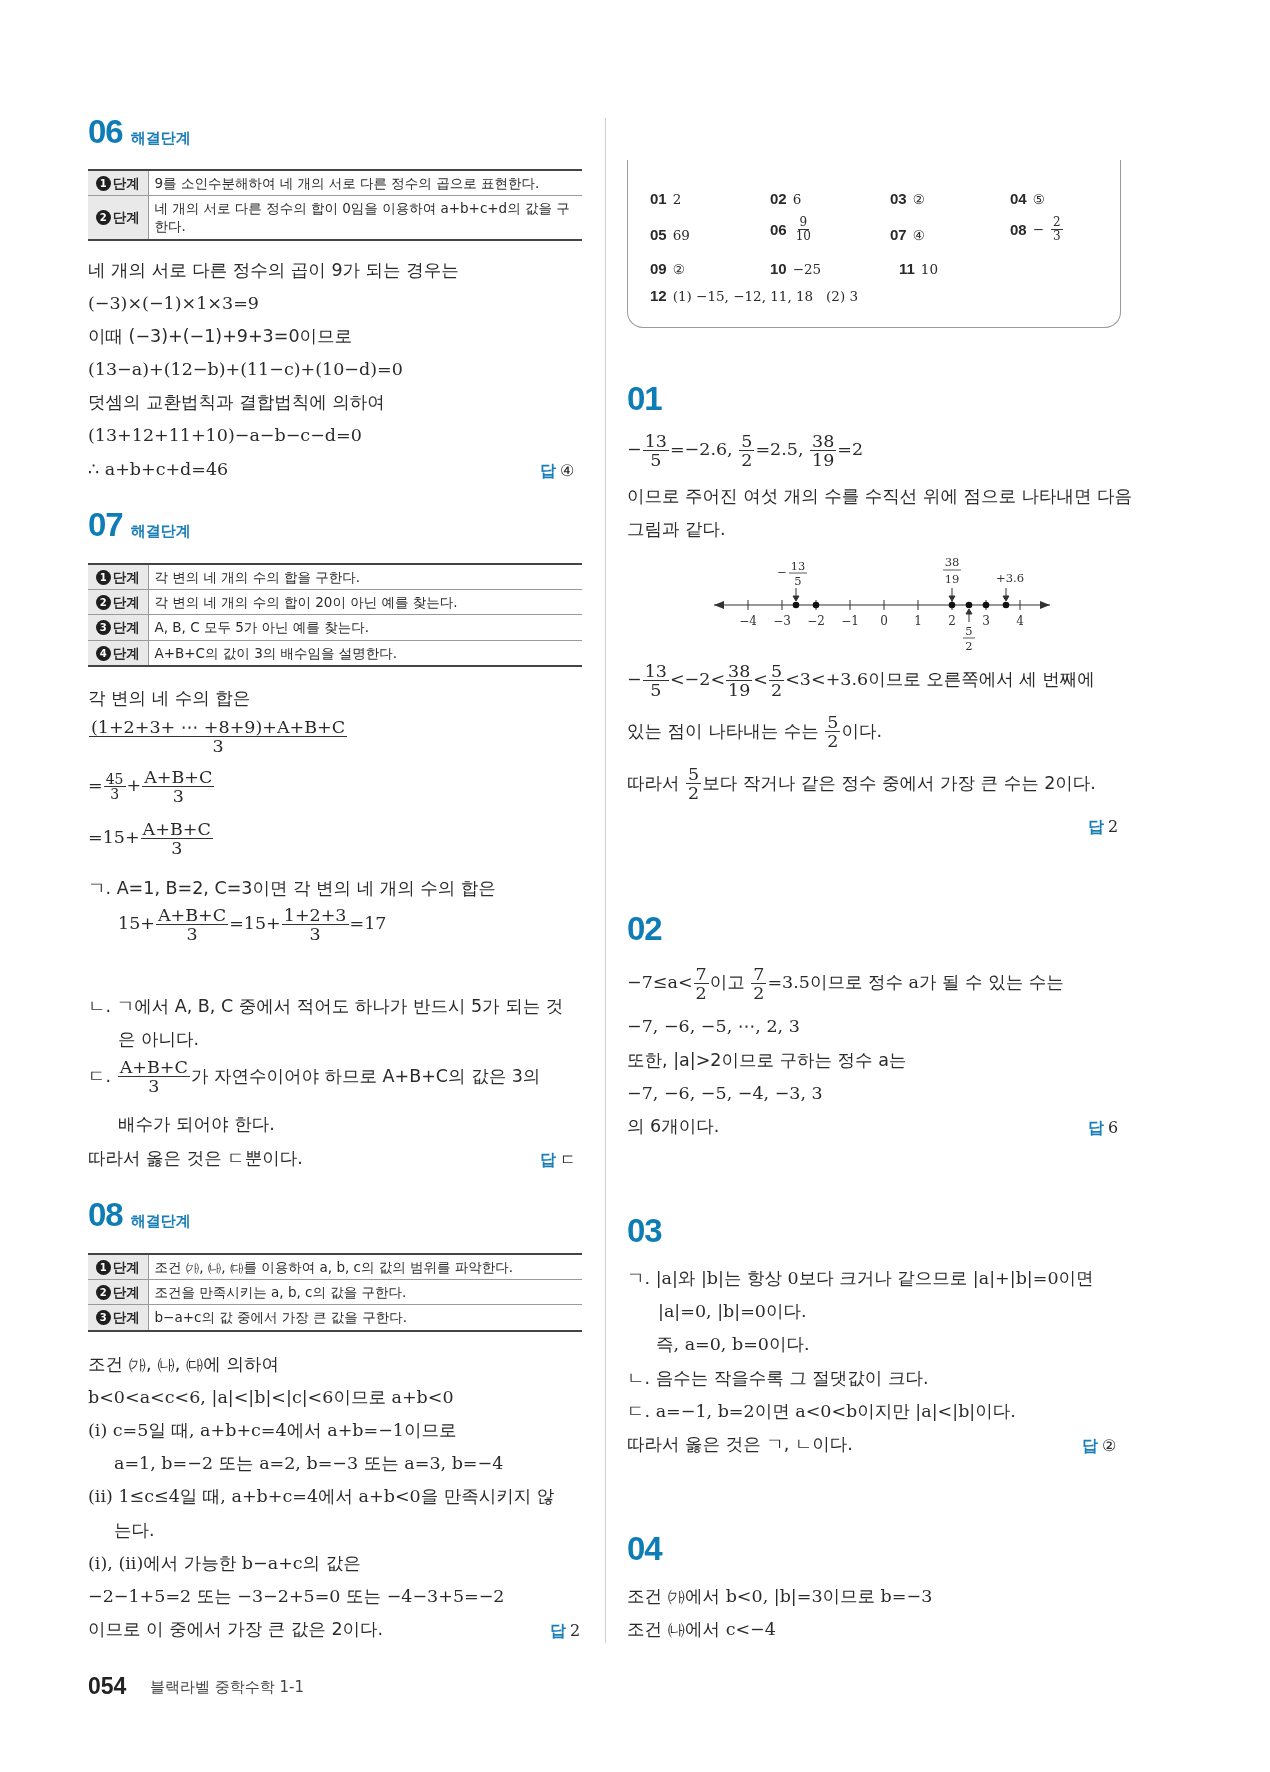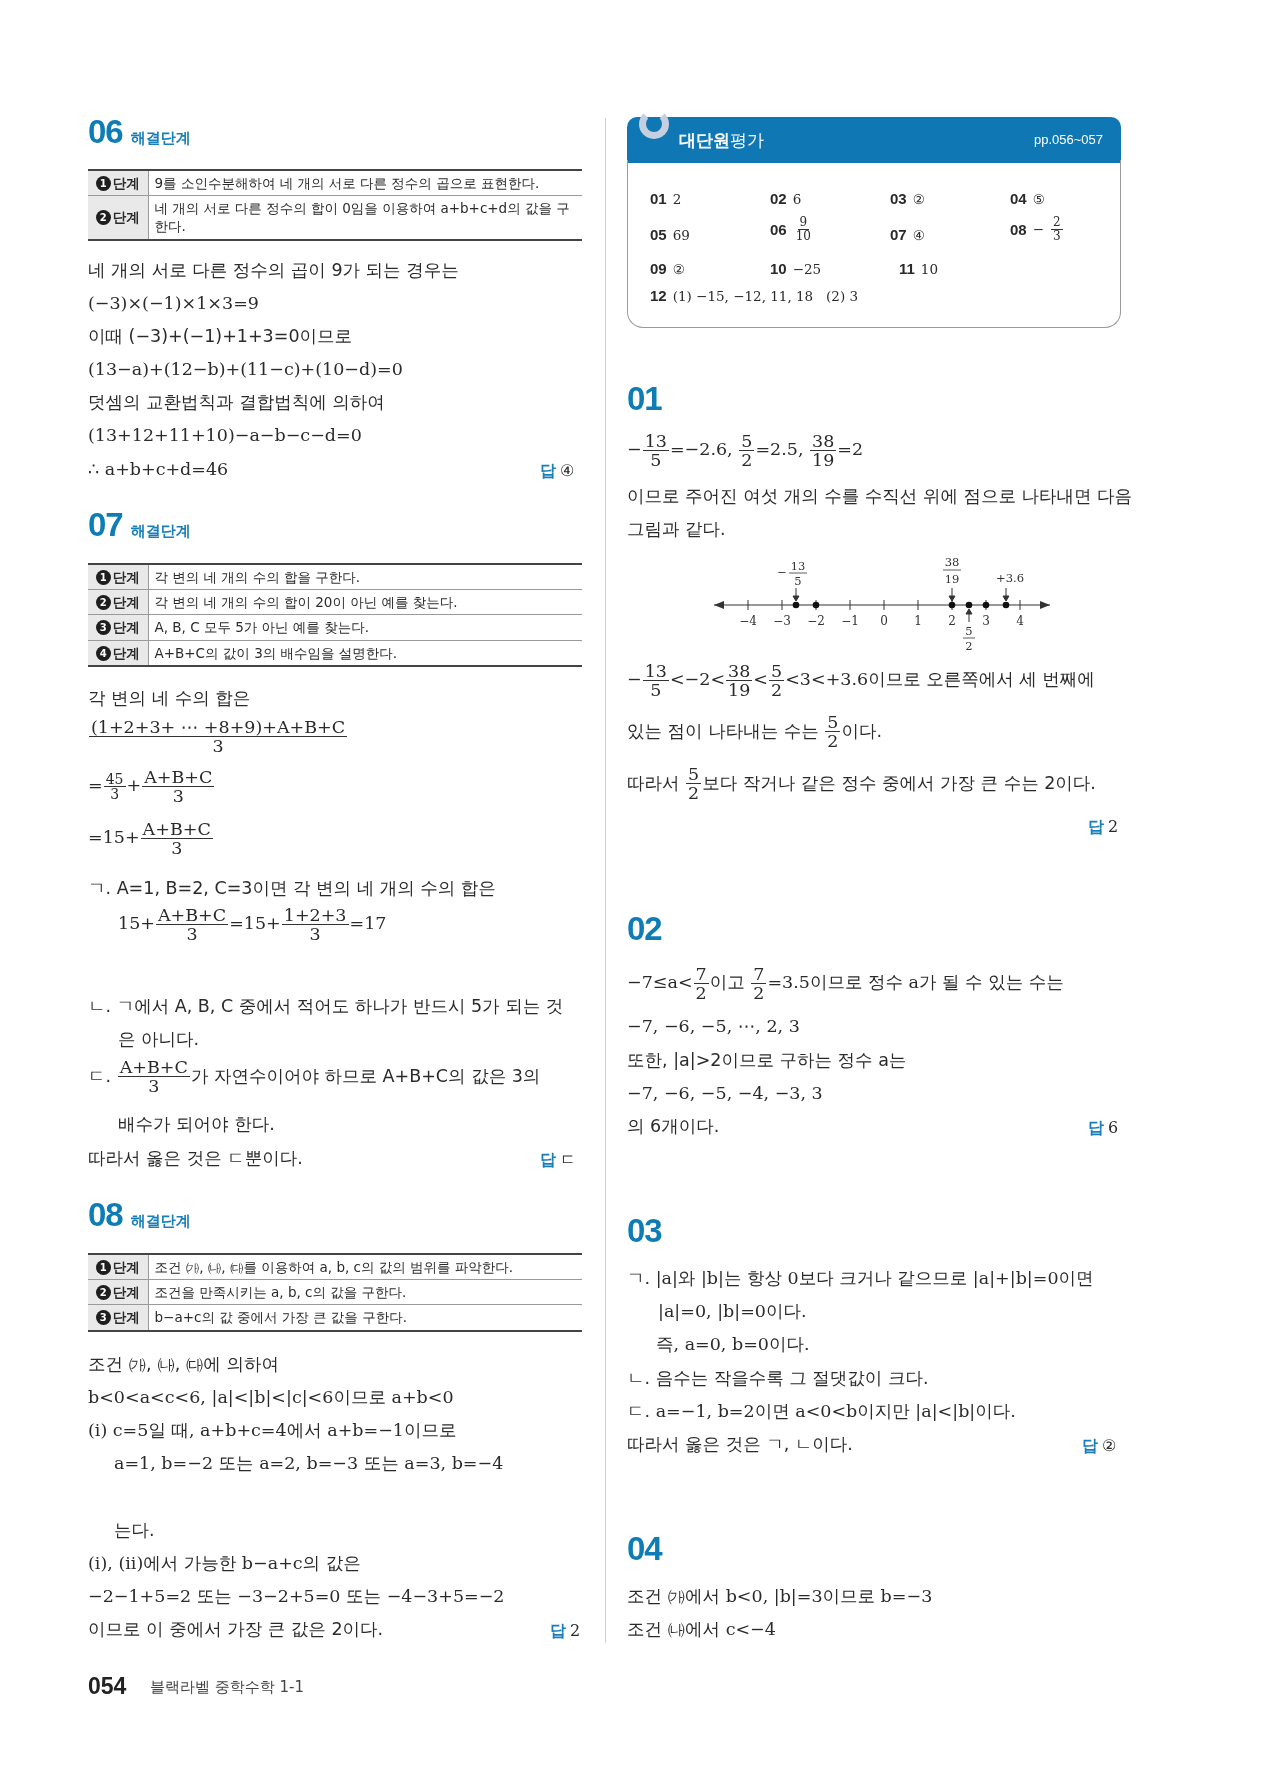--- a/index.html
+++ b/index.html
@@ -64,21 +64,21 @@
       <td>9를 소인수분해하여 네 개의 서로 다른 정수의 곱으로 표현한다.</td>
     </tr>
     <tr>
       <td class="step"><span class="circ">2</span><span>단계</span></td>
       <td>네 개의 서로 다른 정수의 합이 0임을 이용하여 a+b+c+d의 값을 구한다.</td>
     </tr>
   </tbody>
     </table>
   <div class="line" style="left:88px; top:260px;">네 개의 서로 다른 정수의 곱이 9가 되는 경우는</div>
   <div class="line math" style="left:88px; top:293px;">(−3)×(−1)×1×3=9</div>
-  <div class="line" style="left:88px; top:326px;">이때 (−3)+(−1)+1+3=0이므로</div>
+  <div class="line" style="left:88px; top:326px;">이때 (−3)+(−1)+9+3=0이므로</div>
   <div class="line math" style="left:88px; top:359px;">(13−a)+(12−b)+(11−c)+(10−d)=0</div>
   <div class="line" style="left:88px; top:392px;">덧셈의 교환법칙과 결합법칙에 의하여</div>
   <div class="line math" style="left:88px; top:425px;">(13+12+11+10)−a−b−c−d=0</div>
   <div class="line math" style="left:88px; top:459px;">∴ a+b+c+d=46</div>
   <div class="ans" style="left:540px; top:461px;">
     <span>답</span><span class="v">④</span>
   </div>
 
   <div class="sec-head" style="left:88px; top:506px;">
     <span class="sec-num">07</span>
@@ -169,33 +169,29 @@
     <tr>
           <td class="step"><span class="circ">3</span><span>단계</span></td>
           <td>b−a+c의 값 중에서 가장 큰 값을 구한다.</td>
         </tr>
   </tbody>
     </table>
   <div class="line" style="left:88px; top:1354px;">조건 ㈎, ㈏, ㈐에 의하여</div>
   <div class="line math" style="left:88px; top:1387px;">b&lt;0&lt;a&lt;c&lt;6, |a|&lt;|b|&lt;|c|&lt;6이므로 a+b&lt;0</div>
   <div class="line math" style="left:88px; top:1420px;">(i) c=5일 때, a+b+c=4에서 a+b=−1이므로</div>
   <div class="line math" style="left:114px; top:1453px;">a=1, b=−2 또는 a=2, b=−3 또는 a=3, b=−4</div>
+  <div class="line math" style="left:88px; top:1486px;">(ii) 1≤c≤4일 때, a+b+c=4에서 a+b&lt;0을 만족시키지 않</div>
   <div class="line" style="left:114px; top:1520px;">는다.</div>
   <div class="line math" style="left:88px; top:1553px;">(i), (ii)에서 가능한 b−a+c의 값은</div>
   <div class="line math" style="left:88px; top:1586px;">−2−1+5=2 또는 −3−2+5=0 또는 −4−3+5=−2</div>
   <div class="line" style="left:88px; top:1619px;">이므로 이 중에서 가장 큰 값은 2이다.</div>
   <div class="ans" style="left:550px; top:1621px;">
     <span>답</span><span class="v">2</span>
   </div>
 
-  <div class="sum-header">
-    <div class="ring"></div>
-    <div class="sum-title"><span>대단원</span><span class="lt">평가</span></div>
-    <div class="sum-pages">pp.056~057</div>
-  </div>
   <div class="sum-body">
     <div class="sum-item" style="left:22px; top:30px;">
         <span class="k">01</span>
         <span class="v">2</span>
       </div>
     <div class="sum-item" style="left:142px; top:30px;">
         <span class="k">02</span>
         <span class="v">6</span>
       </div>
     <div class="sum-item" style="left:262px; top:30px;">

